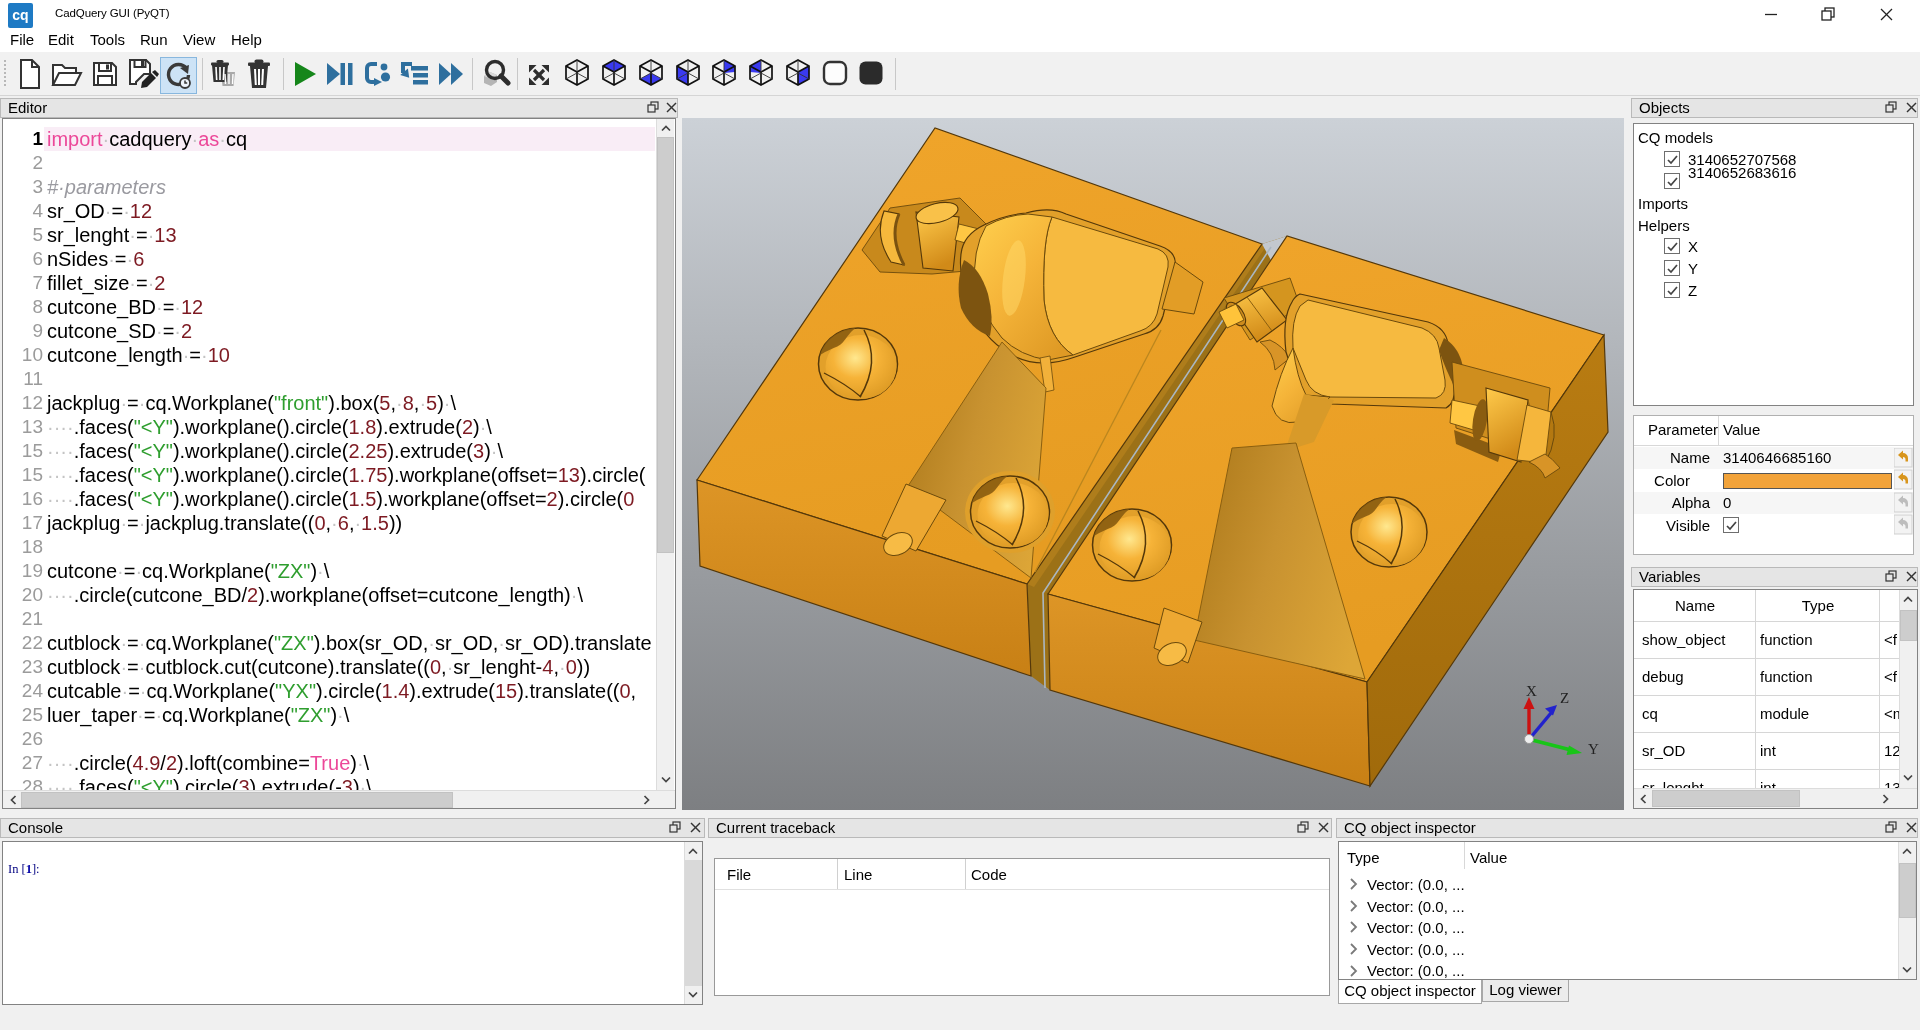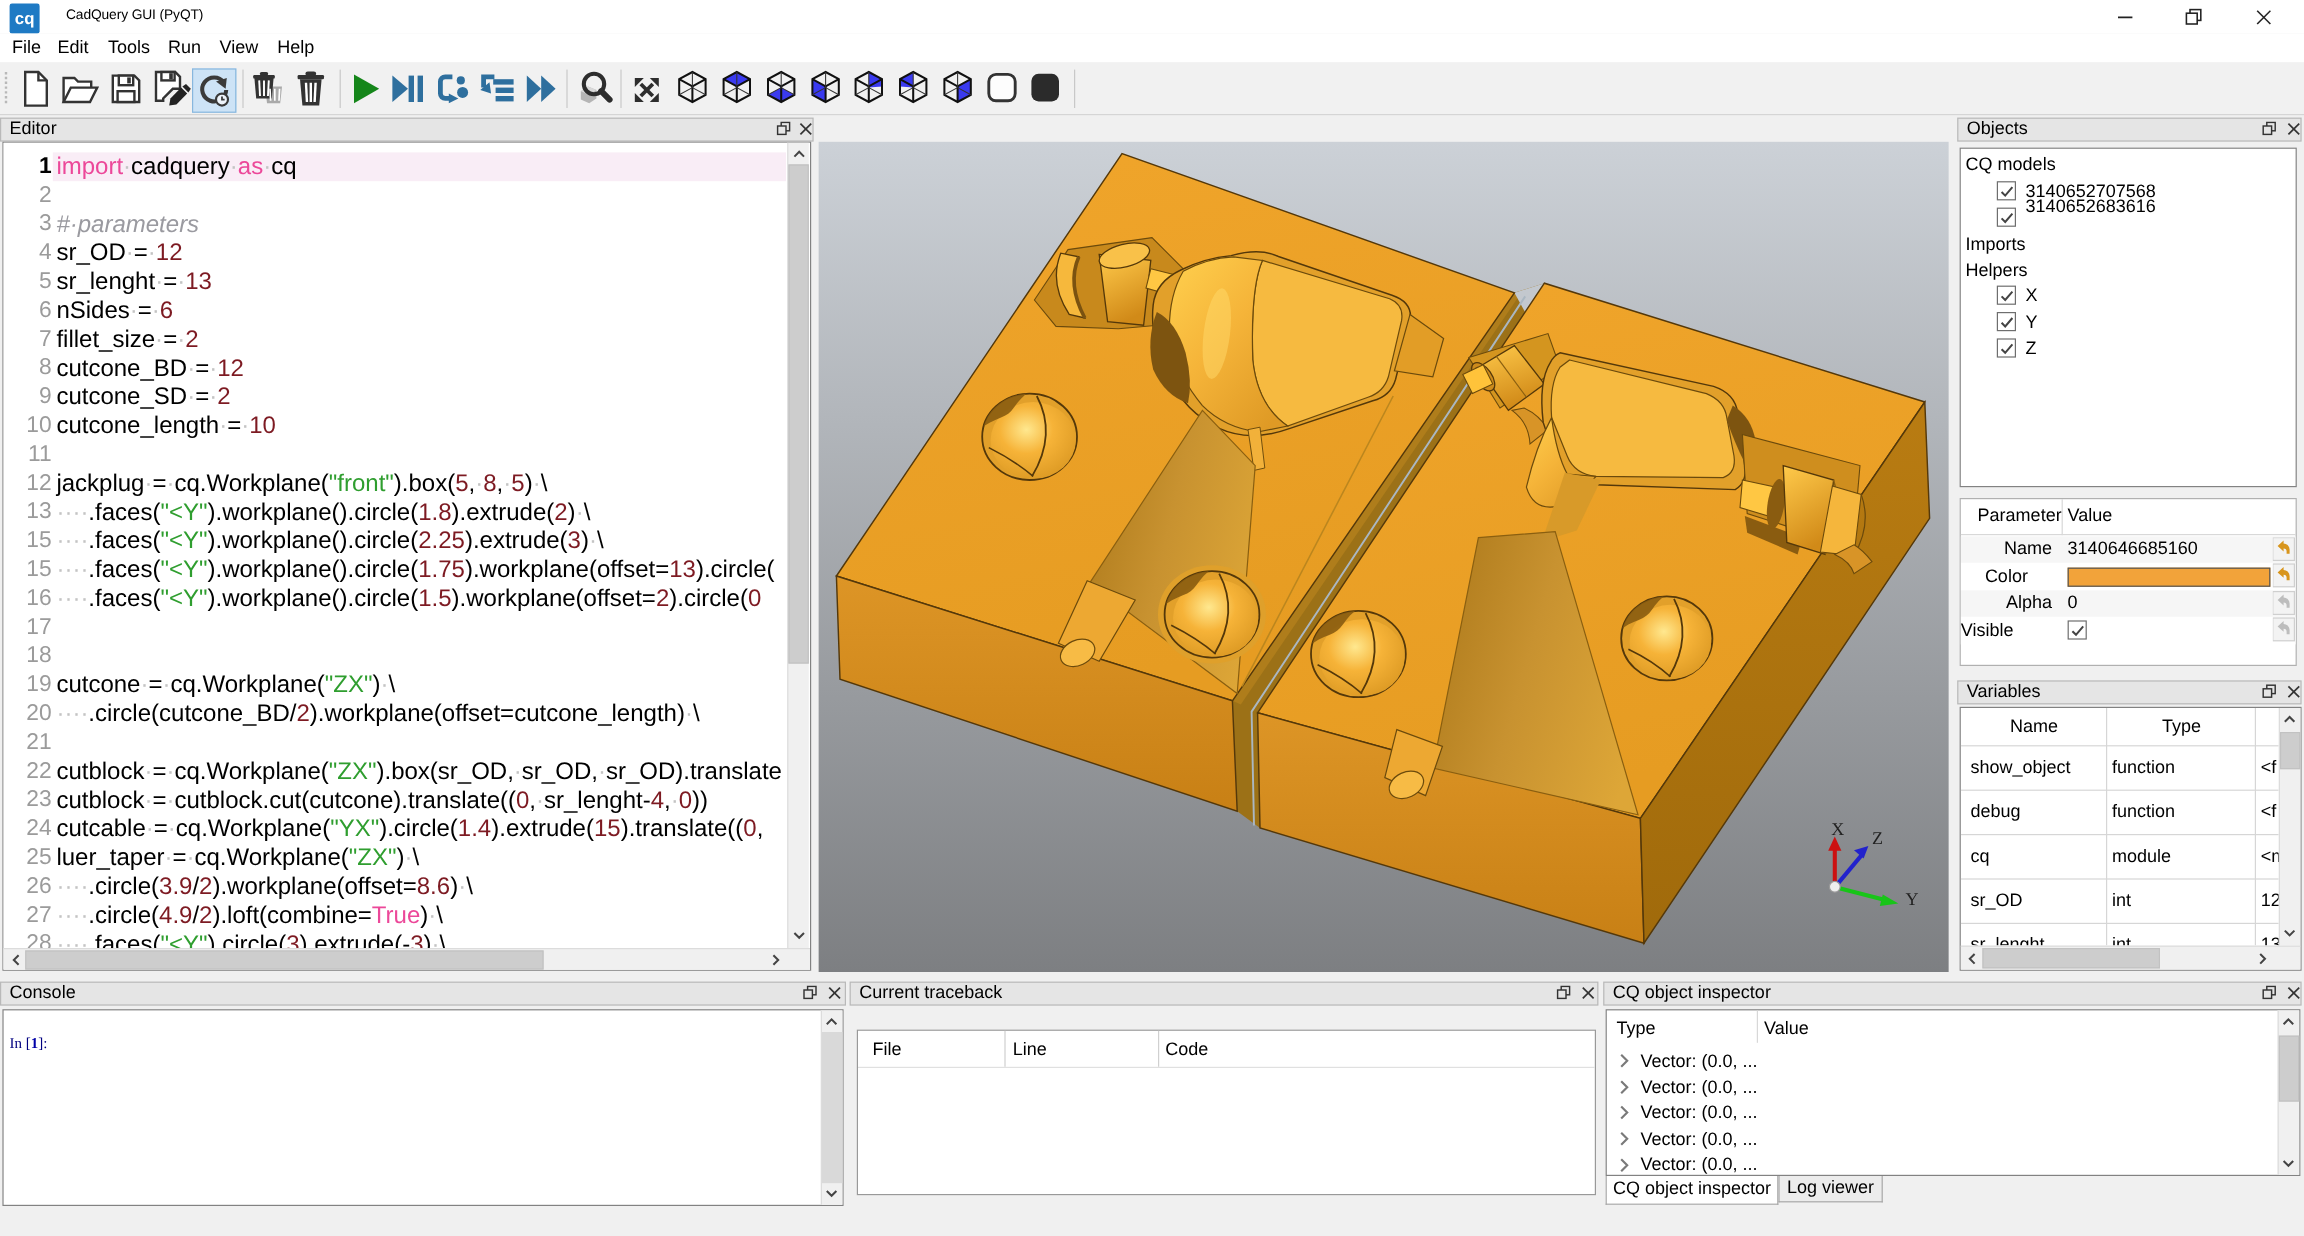--- a/index.html
+++ b/index.html
@@ -291,36 +291,36 @@
 <div class="cl" style="top:272px">jackplug<span class="d">·</span>=<span class="d">·</span>cq.Workplane(<span class="s">"front"</span>).box(<span class="n">5</span>,<span class="d">·</span><span class="n">8</span>,<span class="d">·</span><span class="n">5</span>)<span class="d">·</span>\</div>
 <div class="gn" style="top:296px">13</div>
 <div class="cl" style="top:296px"><span class="d">····</span>.faces(<span class="s">"&lt;Y"</span>).workplane().circle(<span class="n">1.8</span>).extrude(<span class="n">2</span>)<span class="d">·</span>\</div>
 <div class="gn" style="top:320px">15</div>
 <div class="cl" style="top:320px"><span class="d">····</span>.faces(<span class="s">"&lt;Y"</span>).workplane().circle(<span class="n">2.25</span>).extrude(<span class="n">3</span>)<span class="d">·</span>\</div>
 <div class="gn" style="top:344px">15</div>
 <div class="cl" style="top:344px"><span class="d">····</span>.faces(<span class="s">"&lt;Y"</span>).workplane().circle(<span class="n">1.75</span>).workplane(offset=<span class="n">13</span>).circle(</div>
 <div class="gn" style="top:368px">16</div>
 <div class="cl" style="top:368px"><span class="d">····</span>.faces(<span class="s">"&lt;Y"</span>).workplane().circle(<span class="n">1.5</span>).workplane(offset=<span class="n">2</span>).circle(<span class="n">0</span></div>
 <div class="gn" style="top:392px">17</div>
+<div class="cl" style="top:392px">jackplug<span class="d">·</span>=<span class="d">·</span>jackplug.translate((<span class="n">0</span>,<span class="d">·</span><span class="n">6</span>,<span class="d">·</span><span class="n">1.5</span>))</div>
 <div class="gn" style="top:416px">18</div>
 <div class="gn" style="top:440px">19</div>
 <div class="cl" style="top:440px">cutcone<span class="d">·</span>=<span class="d">·</span>cq.Workplane(<span class="s">"ZX"</span>)<span class="d">·</span>\</div>
 <div class="gn" style="top:464px">20</div>
 <div class="cl" style="top:464px"><span class="d">····</span>.circle(cutcone_BD/<span class="n">2</span>).workplane(offset=cutcone_length)<span class="d">·</span>\</div>
 <div class="gn" style="top:488px">21</div>
 <div class="gn" style="top:512px">22</div>
 <div class="cl" style="top:512px">cutblock<span class="d">·</span>=<span class="d">·</span>cq.Workplane(<span class="s">"ZX"</span>).box(sr_OD,<span class="d">·</span>sr_OD,<span class="d">·</span>sr_OD).translate</div>
 <div class="gn" style="top:536px">23</div>
 <div class="cl" style="top:536px">cutblock<span class="d">·</span>=<span class="d">·</span>cutblock.cut(cutcone).translate((<span class="n">0</span>,<span class="d">·</span>sr_lenght-<span class="n">4</span>,<span class="d">·</span><span class="n">0</span>))</div>
 <div class="gn" style="top:560px">24</div>
 <div class="cl" style="top:560px">cutcable<span class="d">·</span>=<span class="d">·</span>cq.Workplane(<span class="s">"YX"</span>).circle(<span class="n">1.4</span>).extrude(<span class="n">15</span>).translate((<span class="n">0</span>,</div>
 <div class="gn" style="top:584px">25</div>
 <div class="cl" style="top:584px">luer_taper<span class="d">·</span>=<span class="d">·</span>cq.Workplane(<span class="s">"ZX"</span>)<span class="d">·</span>\</div>
 <div class="gn" style="top:608px">26</div>
-<div class="cl" style="top:608px"><span class="d">····</span>.circle(<span class="n">3.9</span>/<span class="n">2</span>).workplane(offset=<span class="n">8.6</span>)<span class="d">·</span>\</div>
 <div class="gn" style="top:632px">27</div>
 <div class="cl" style="top:632px"><span class="d">····</span>.circle(<span class="n">4.9</span>/<span class="n">2</span>).loft(combine=<span class="k">True</span>)<span class="d">·</span>\</div>
 <div class="gn" style="top:656px">28</div>
 <div class="cl" style="top:656px"><span class="d">····</span>.faces(<span class="s">"&lt;Y"</span>).circle(<span class="n">3</span>).extrude(-<span class="n">3</span>)<span class="d">·</span>\</div>
 </div>
 <div style="position:absolute;left:653px;top:0;width:18px;height:671px;background:#f0f0f0;border-left:1px solid #dcdcdc">
 <svg style="position:absolute;left:3px;top:5px" width="12" height="8">
         <path d="M2,6.5 L6,2.5 L10,6.5" stroke="#444" stroke-width="1.7" fill="none"></path>
       </svg>
 <div style="position:absolute;left:0px;top:18px;width:17px;height:416px;background:#cdcdcd;border:1px solid #c2c2c2"></div>
@@ -524,21 +524,21 @@
   </div>
   <div class="abs" style="left:0;top:53px;width:279px;height:23px;background:#fff">
     <div class="abs" style="left:0;top:0;width:76px;text-align:center;line-height:23px">Color</div>
     <div class="abs" style="left:89px;top:4px;width:169px;height:16px;background:#f2a33a;border:1px solid #555"></div>
   </div>
   <div class="abs" style="left:0;top:76px;width:279px;height:22px;background:#f6f6f6">
     <div class="abs" style="left:0;top:0;width:76px;text-align:right;line-height:22px">Alpha</div>
     <div class="abs" style="left:89px;top:0;line-height:22px">0</div>
   </div>
   <div class="abs" style="left:0;top:98px;width:279px;height:23px;background:#fff">
-    <div class="abs" style="left:0;top:0;width:76px;text-align:left;line-height:23px">Visible</div>
+    <div class="abs" style="left:0;top:0;width:76px;text-align:right;line-height:23px">Visible</div>
     <div class="cbx" style="left:89px;top:3px"></div>
     <svg class="abs" style="left:91px;top:5px" width="13" height="13">
         <path d="M2,7 l3,3 l6,-7" fill="none" stroke="#444" stroke-width="1.7"></path>
       </svg>
   </div>
   <svg class="abs" style="left:260px;top:32px" width="19" height="90">
     <g>
       <rect x="0" y="0" width="18" height="19" fill="#f3f3f3" stroke="#cfcfcf"></rect>
       <path d="M14,10 a5,5 0 0 0 -5,-5 l0,-2.5 l-5,4.5 l5,4.5 l0,-2.5 a2.5,2.5 0 0 1 2.5,2.5 l0,2 l2.5,0 z" fill="#d8951c"></path>
       <rect x="0" y="22" width="18" height="19" fill="#f3f3f3" stroke="#cfcfcf"></rect>

